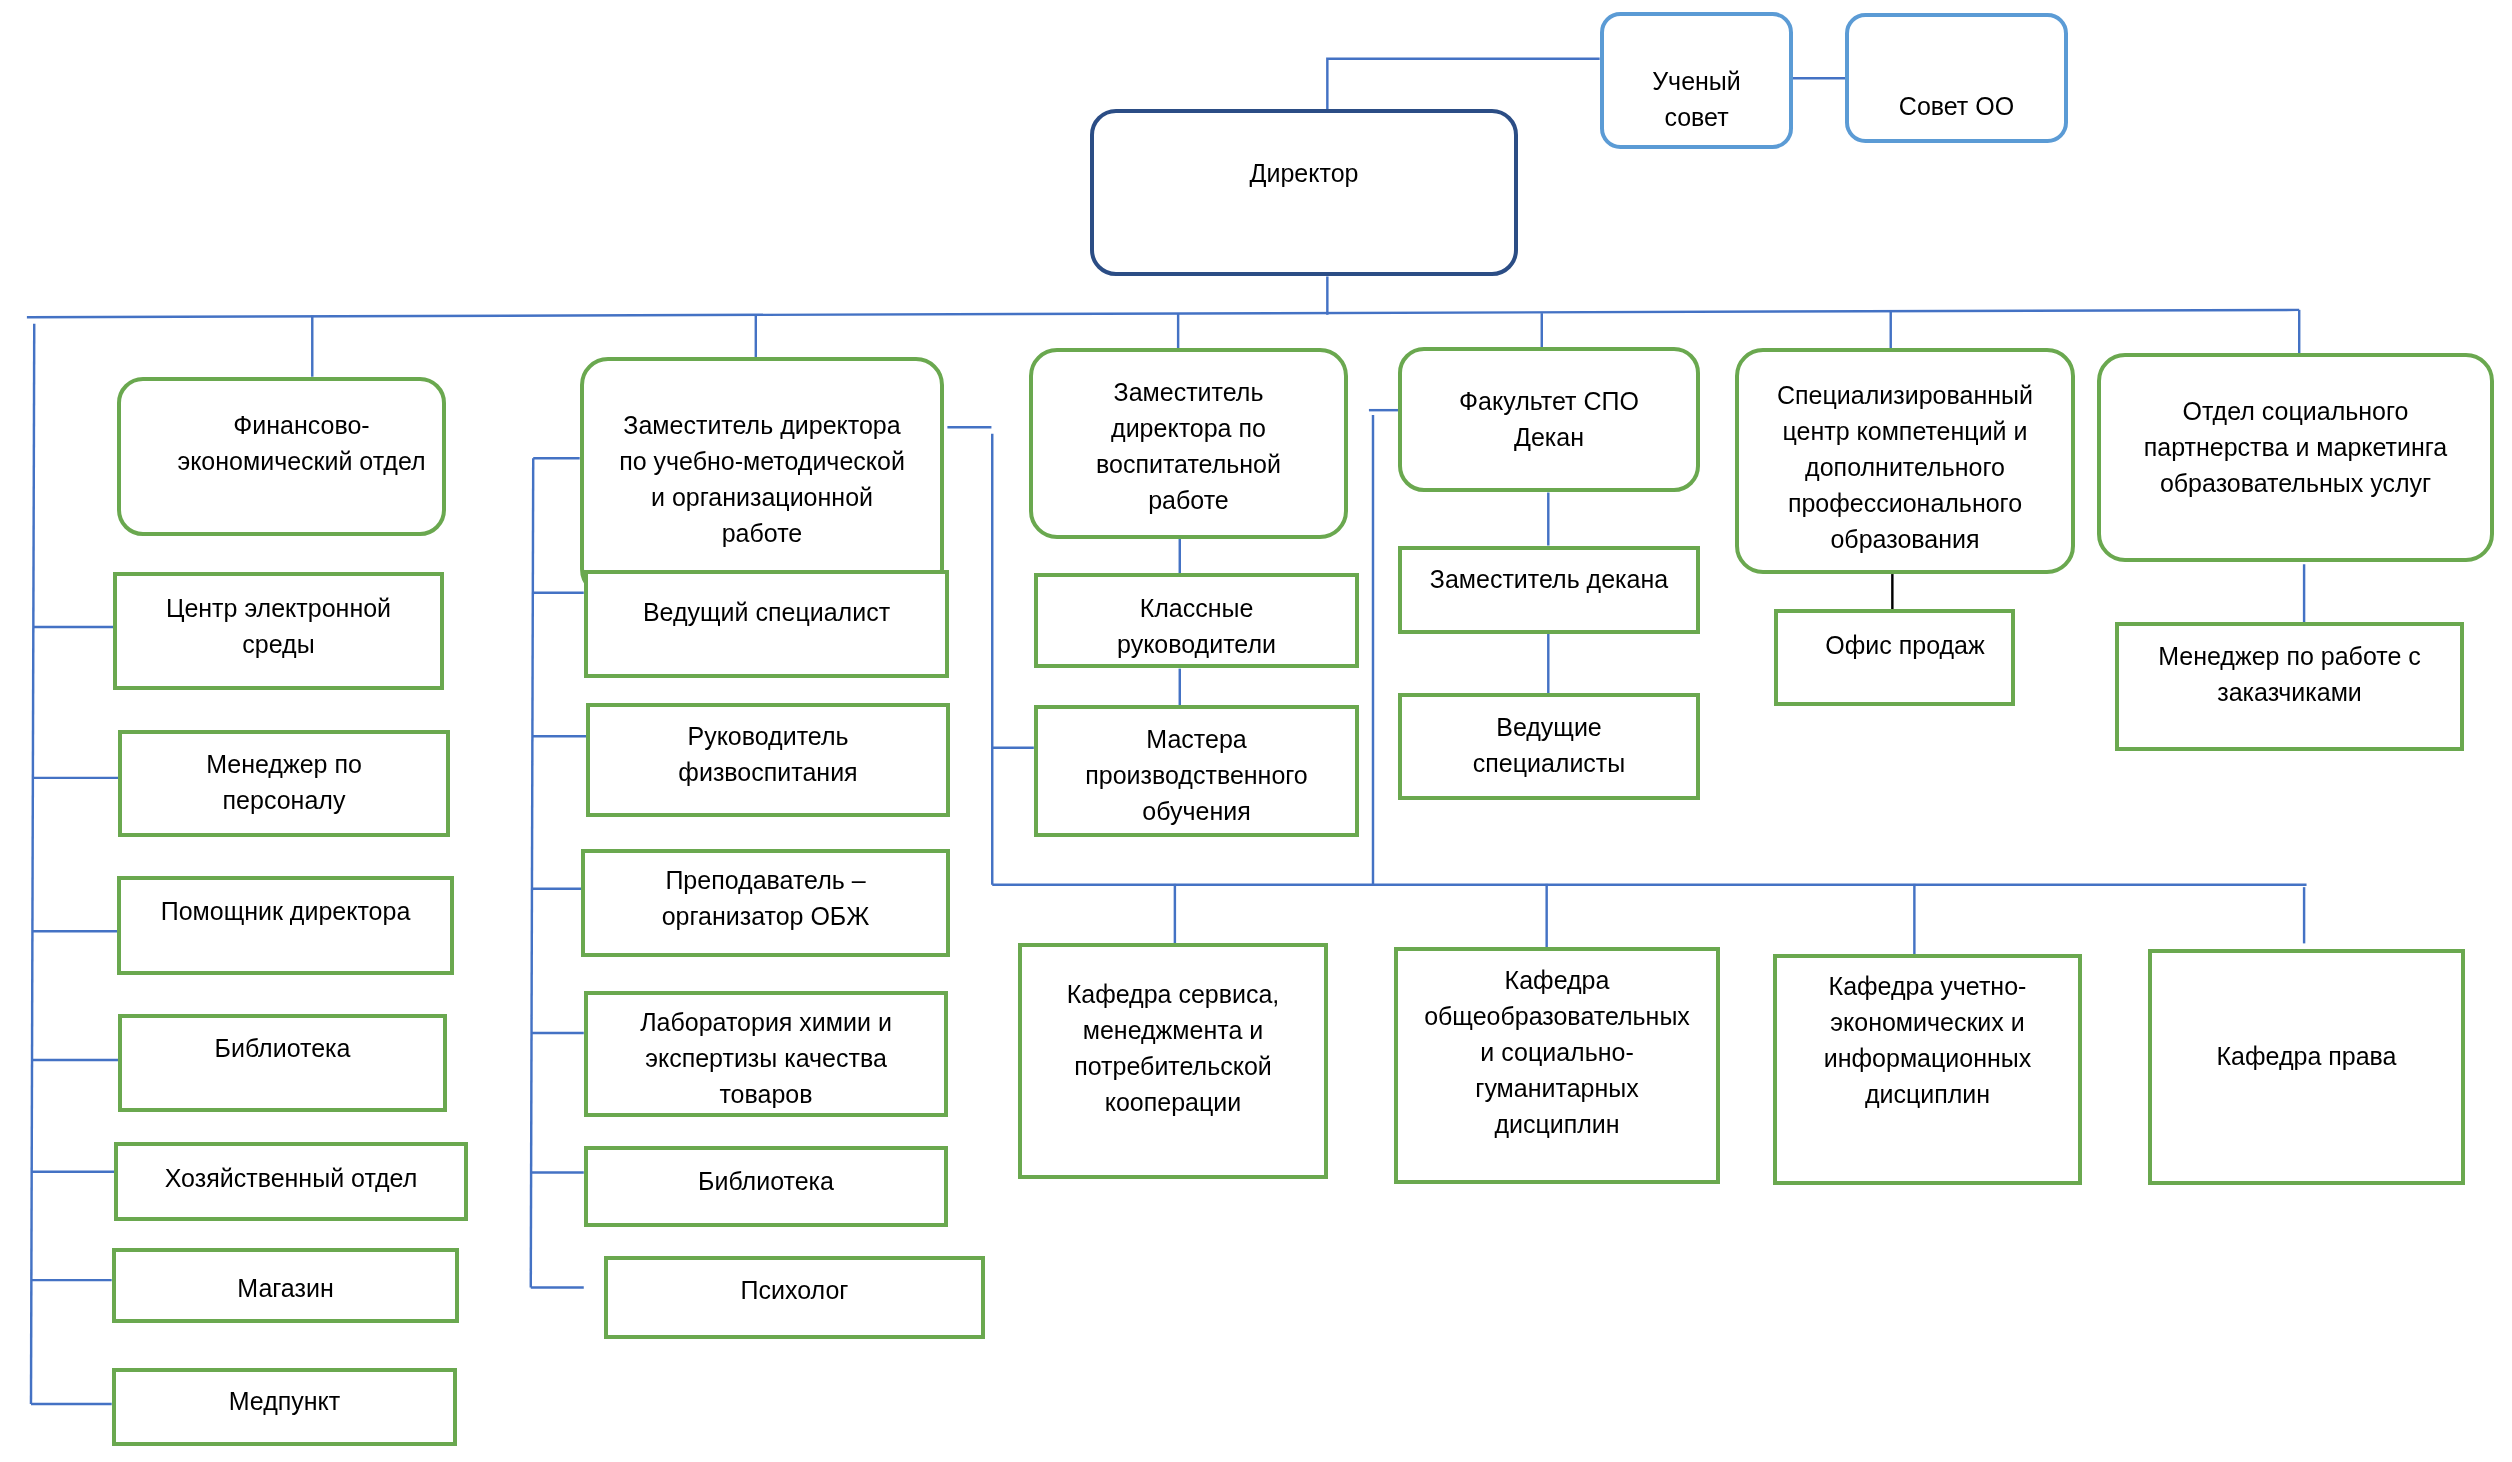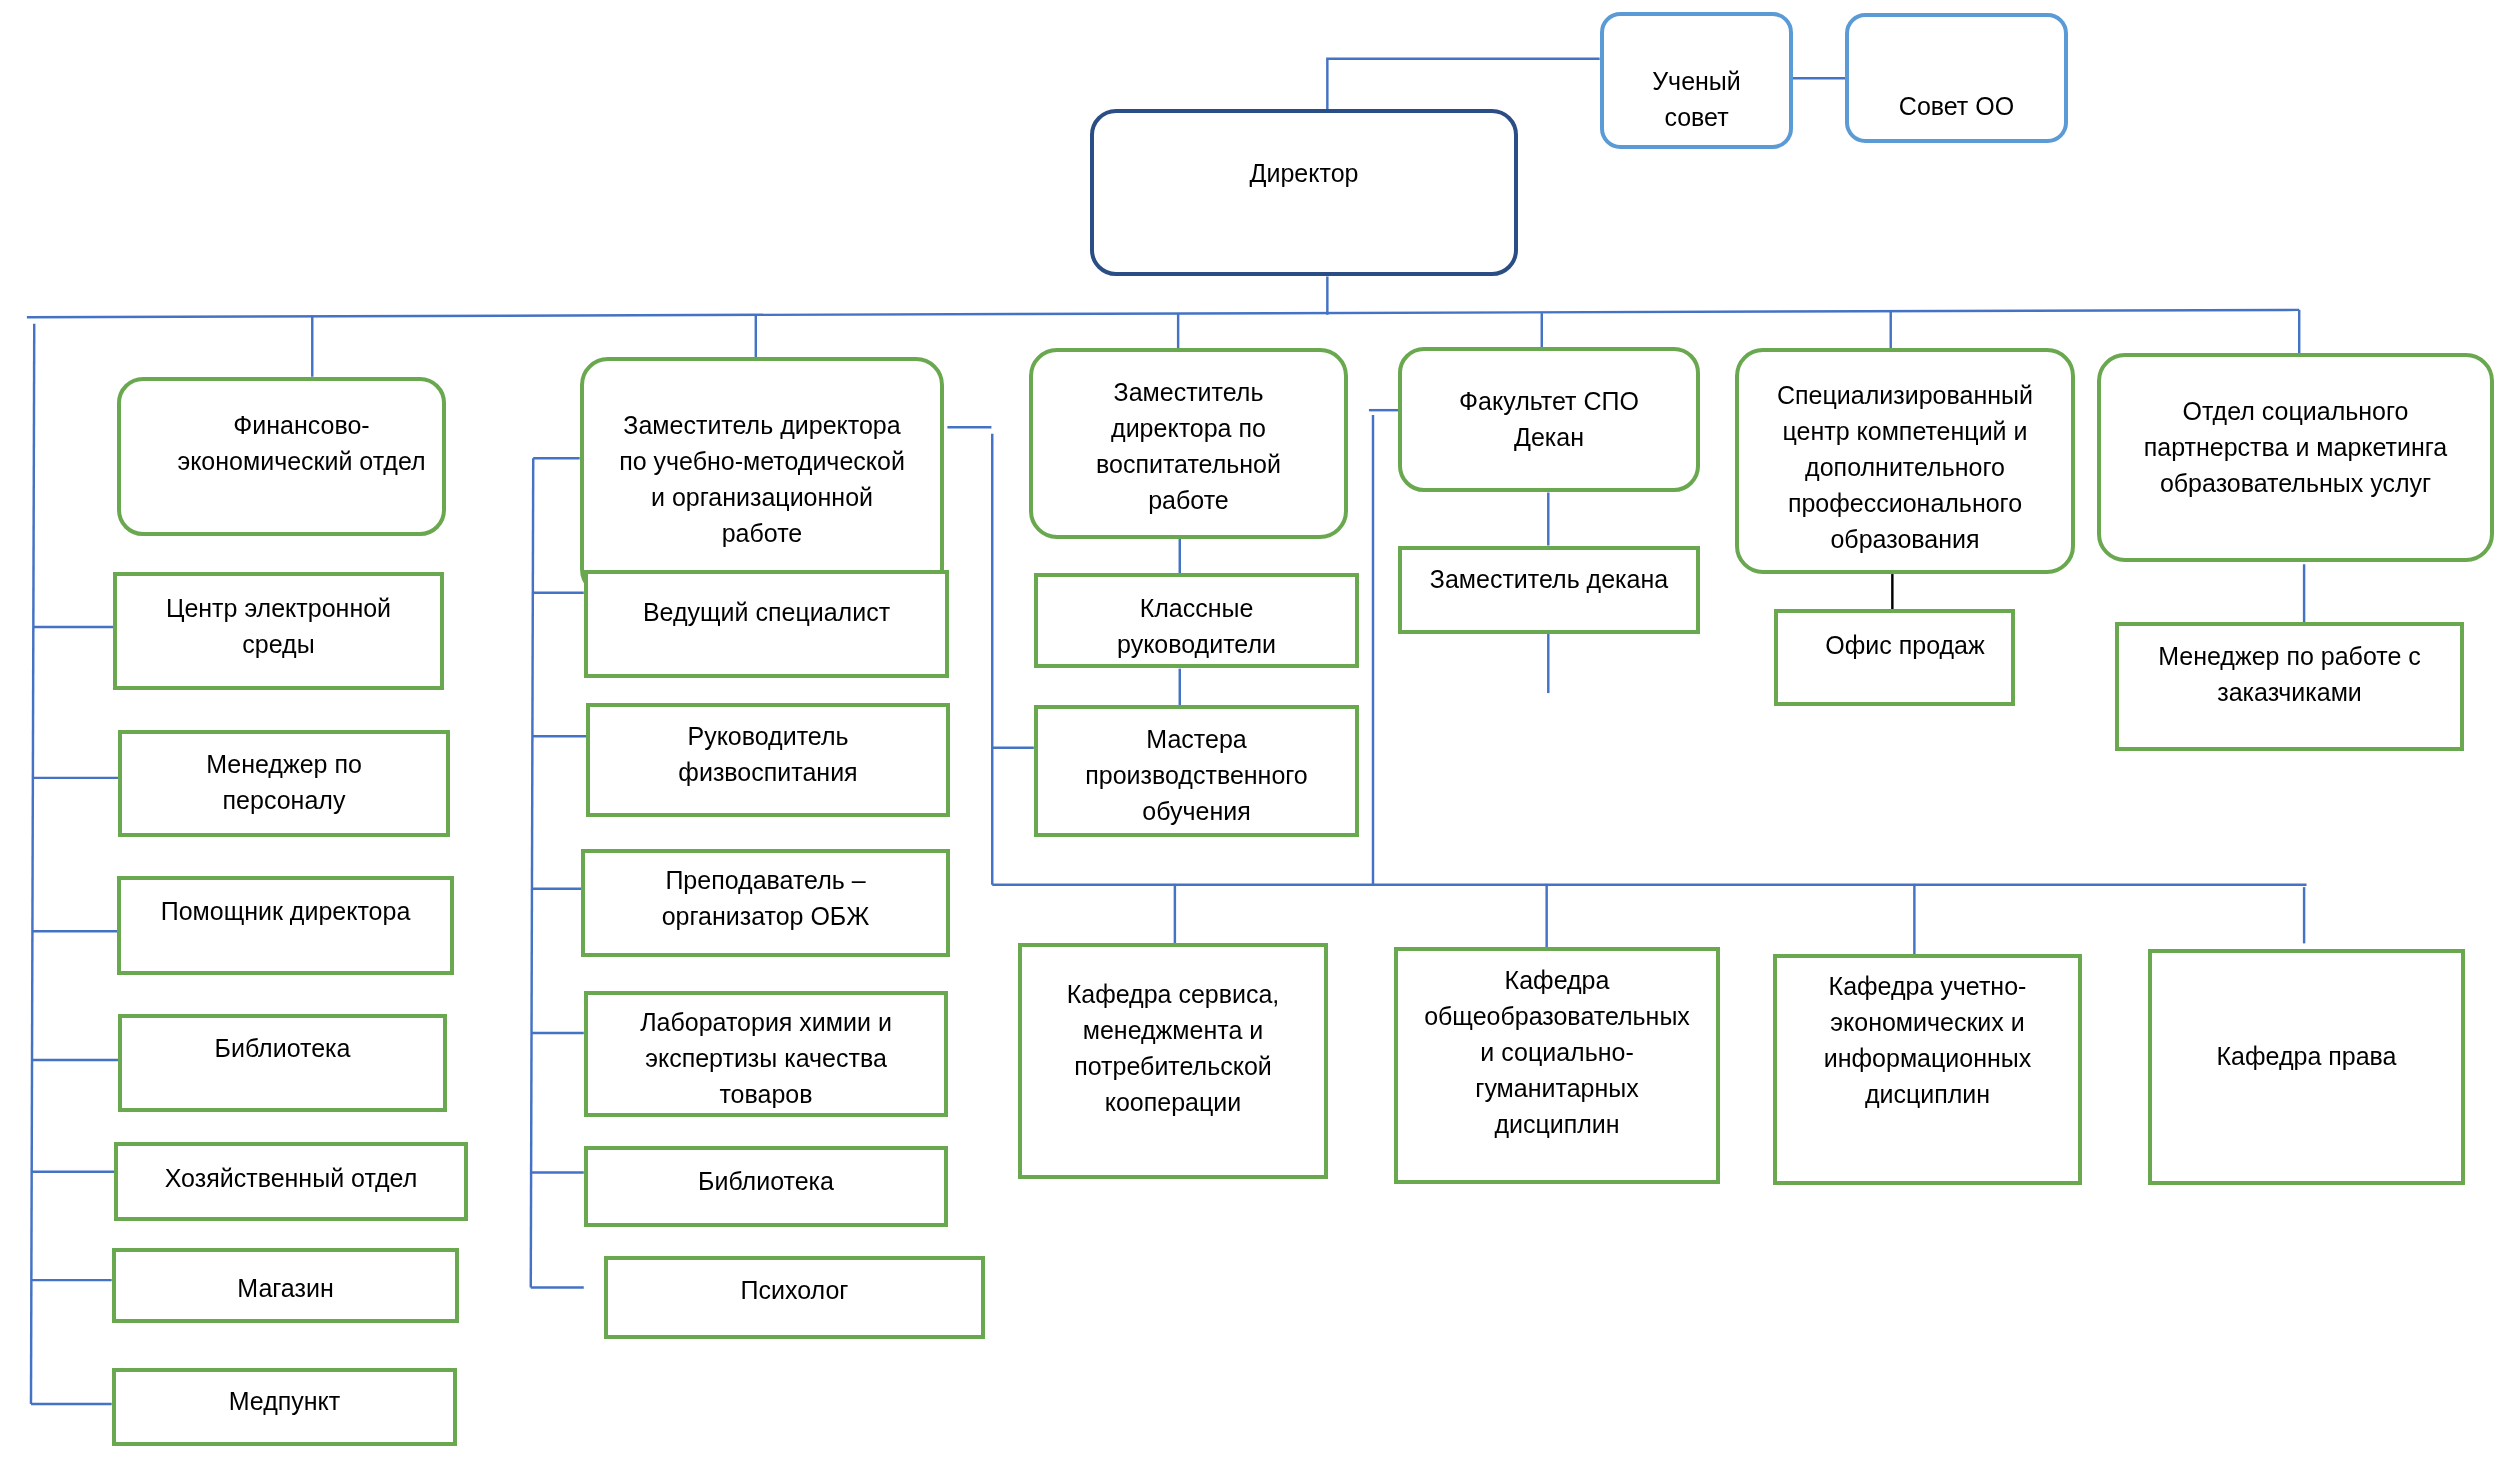--- a/index.html
+++ b/index.html
@@ -210,20 +210,26 @@
           <span class="ln">Мастера</span>
           <span class="ln">производственного</span>
           <span class="ln">обучения</span>
         </span>
       </div>
       <div class="node green" style="left: 1398px; top: 546px; width: 302px; height: 88px;">
         <span class="lines" style="transform: translateY(-11.4px);">
           <span class="ln">Заместитель декана</span>
         </span>
       </div>
+      <div class="node green" style="left: 1398px; top: 693px; width: 302px; height: 107px;">
+        <span class="lines" style="transform: translateY(-1.6px);">
+          <span class="ln">Ведущие</span>
+          <span class="ln">специалисты</span>
+        </span>
+      </div>
       <div class="node green" style="left: 1774px; top: 609px; width: 241px; height: 97px;">
         <span class="lines" style="transform: translateY(-13px); padding-left: 21px;">
           <span class="ln">Офис продаж</span>
         </span>
       </div>
       <div class="node green" style="left: 2115px; top: 622px; width: 349px; height: 129px;">
         <span class="lines" style="transform: translateY(-13px);">
           <span class="ln">Менеджер по работе с</span>
           <span class="ln">заказчиками</span>
         </span>

